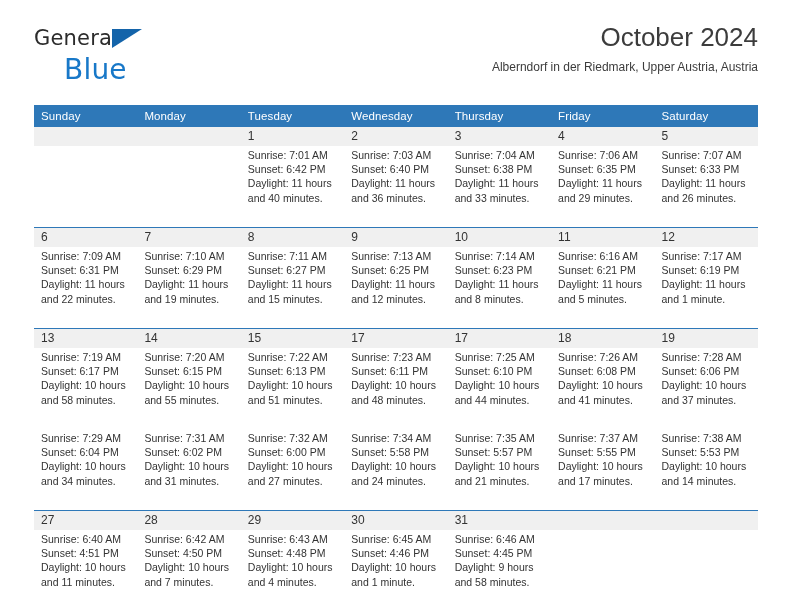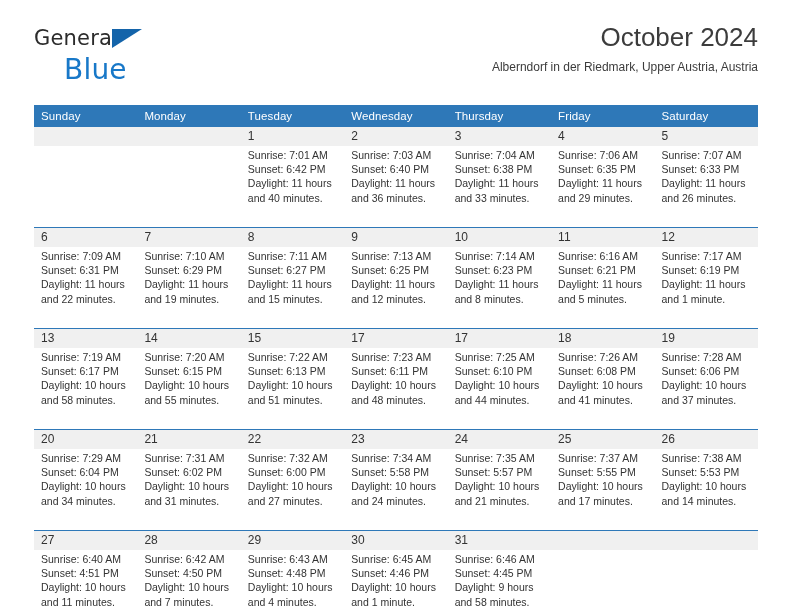--- a/index.html
+++ b/index.html
@@ -320,29 +320,20 @@
         <td>
           <span class="line">Sunrise: 7:28 AM</span><br>
           <span class="line">Sunset: 6:06 PM</span><br>
           <span class="line">Daylight: 10 hours</span><br>
           <span class="line">and 37 minutes.</span>
         </td>
       </tr>
     </tbody>
 
     <tbody class="weekrow">
-      <tr class="daynum-row">
-        <td>20</td>
-        <td>21</td>
-        <td>22</td>
-        <td>23</td>
-        <td>24</td>
-        <td>25</td>
-        <td>26</td>
-      </tr>
       <tr class="info-row">
         <td>
           <span class="line">Sunrise: 7:29 AM</span><br>
           <span class="line">Sunset: 6:04 PM</span><br>
           <span class="line">Daylight: 10 hours</span><br>
           <span class="line">and 34 minutes.</span>
         </td>
         <td>
           <span class="line">Sunrise: 7:31 AM</span><br>
           <span class="line">Sunset: 6:02 PM</span><br>

